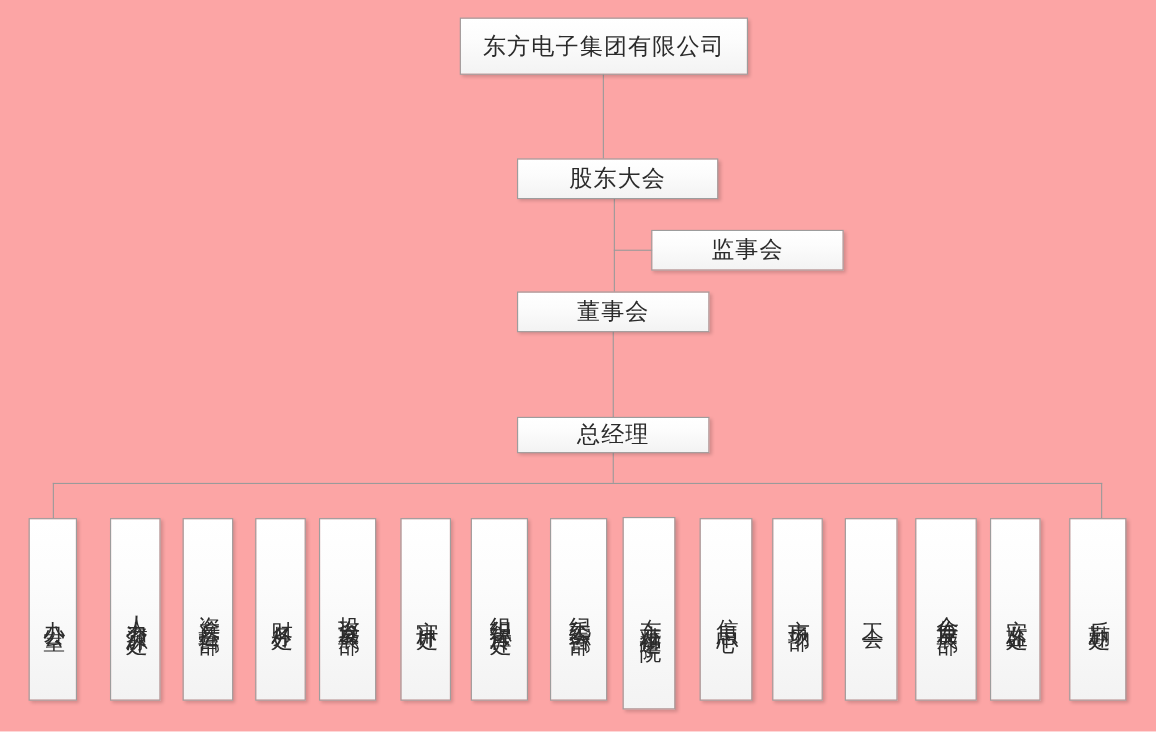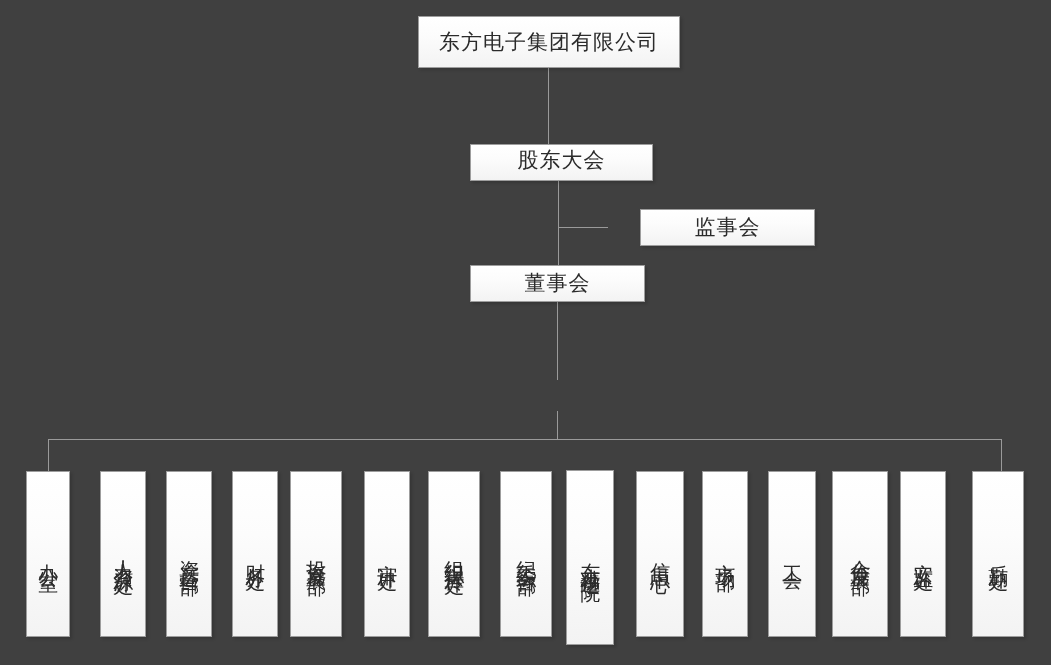--- a/index.html
+++ b/index.html
@@ -4,21 +4,21 @@
 <style>
   html, body {
     margin: 0;
     padding: 0;
     background: #ffffff;
   }
   #org-chart {
     position: relative;
     width: 1051px;
     height: 665px;
-    background: #404040;
+    background: #fca5a5;
     font-family: "Liberation Serif", "DejaVu Serif", serif;
     overflow: hidden;
   }
   
   .line {
     position: absolute;
     background: #9a9a9a;
   }
   .line.v { width: 1px; }
   .line.h { height: 1px; }
@@ -74,32 +74,35 @@
   <div class="line h" style="left:48px; top:439px; width:954px;"></div>
 
   <div class="line v" style="left:48px; top:439px; height:32px;"></div>
 
   <div class="line v" style="left:1001px; top:439px; height:32px;"></div>
 
   <div class="node horiz" style="left:418px; top:16px; width:262px; height:52px;">
     <span>东方电子集团有限公司</span>
   </div>
 
-  <div class="node horiz" style="left:470px; top:144px; width:183px; height:37px;font-family:Liberation Mono, monospace;">
+  <div class="node horiz" style="left:470px; top:144px; width:183px; height:37px;">
     <span>股东大会</span>
   </div>
 
-  <div class="node horiz" style="left:640px; top:209px; width:175px; height:37px;">
+  <div class="node horiz" style="left:592px; top:209px; width:175px; height:37px;">
     <span>监事会</span>
   </div>
 
   <div class="node horiz" style="left:470px; top:265px; width:175px; height:37px;justify-content:center;">
     <span>董事会</span>
   </div>
 
+  <div class="node horiz" style="left:470px; top:379px; width:175px; height:33px;">
+    <span>总经理</span>
+  </div>
 
   <div id="department-row">
       <div class="node vert" style="left: 26px; top: 471px; width: 44px; height: 166px;">
         <span>办公室</span>
       </div>
       <div class="node vert" style="left: 100px; top: 471px; width: 46px; height: 166px;">
         <span>人力资源处</span>
       </div>
       <div class="node vert" style="left: 166px; top: 471px; width: 46px; height: 166px;">
         <span>资产运营部</span>

